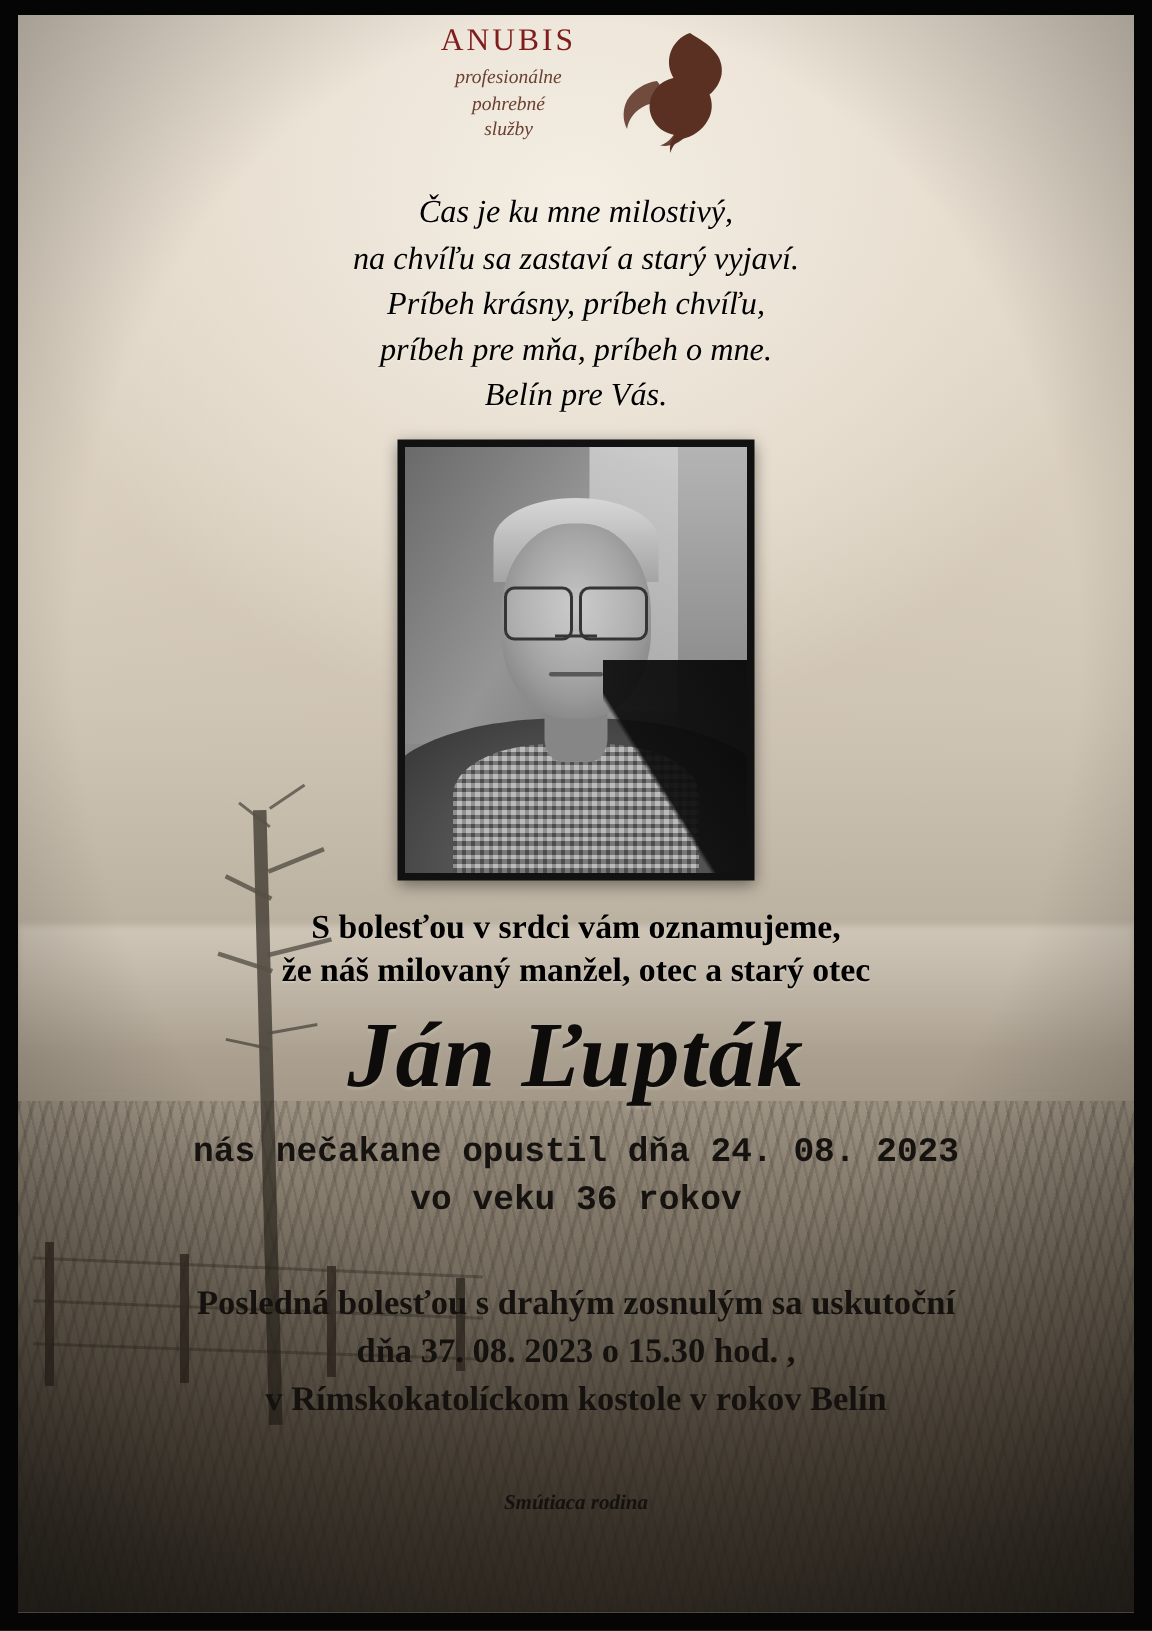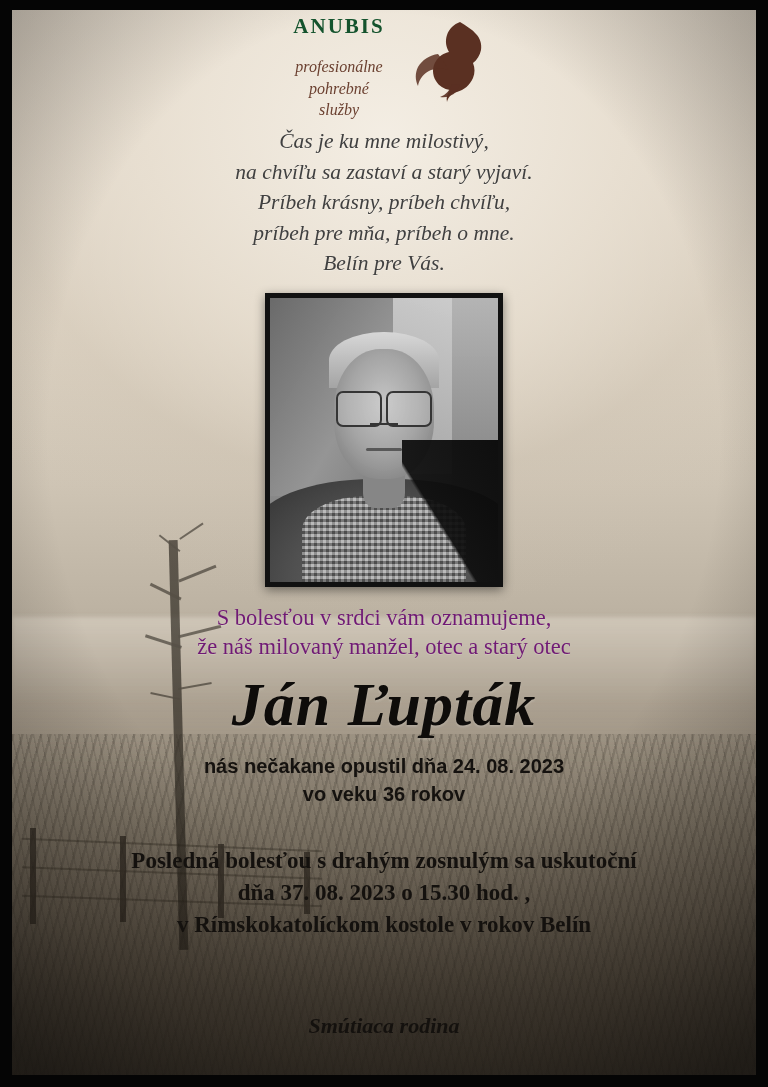--- a/index.html
+++ b/index.html
@@ -143,49 +143,49 @@
     left: 0;
     top: 6px;
     width: 150px;
     text-align: center;
     color: #5d3324;
   }
   .logo-title {
     font-family: "Liberation Serif", serif;
     font-size: 21px;
     letter-spacing: 2px;
-    font-weight: 700;
-    color: #14532d;
+    font-weight: 400;
+    color: #7f1d1d;
     line-height: 1;
   }
   .logo-sub {
     font-family: "Liberation Serif", serif;
     font-style: italic;
-    font-size: 16px;
+    font-size: 13px;
     line-height: 1.35;
     color: #6b4030;
-    margin-top: 19px;
+    margin-top: 5px;
   }
   .logo-bird {
     position: absolute;
     right: 10px;
     top: 0;
     width: 86px;
     height: 92px;
   }
 
   
   .poem {
     margin: 6px auto 0 auto;
     width: 560px;
     font-family: "Liberation Serif", serif;
     font-style: italic;
     font-size: 21.5px;
     line-height: 1.42;
-    color: #404040;
+    color: #000000;
     text-shadow: 0 1px 0 rgba(255,255,255,.25);
   }
 
   
   .portrait-wrap {
     margin: 14px auto 0 auto;
     width: 228px;
     height: 284px;
     position: relative;
     background: #111;
@@ -232,58 +232,58 @@
   .p-mouth { position:absolute; left:42%; top:53%; width:16%; height:3px;
     background:#5e5852; border-radius:2px; }
   .p-sash { position:absolute; right:-4%; bottom:-2%; width:46%; height:52%;
     background: linear-gradient(58deg, rgba(18,17,16,0) 38%, rgba(18,17,16,.92) 40%, rgba(10,10,10,.95) 100%); }
 
   
   .ann {
     margin-top: 16px;
     font-family: "Liberation Serif", serif;
     font-size: 22.5px;
-    font-weight: 400;
+    font-weight: 700;
     line-height: 1.32;
-    color: #701a75;
+    color: #000000;
     text-shadow: 0 1px 0 rgba(255,255,255,.18);
   }
   .name {
     margin-top: 8px;
     font-family: "Liberation Serif", serif;
     font-style: italic;
     font-weight: 700;
     font-size: 62px;
     line-height: 1.12;
     letter-spacing: 1px;
     color: #0e0c0a;
     text-shadow: 0 2px 2px rgba(255,255,255,.16);
   }
   .died {
     margin-top: 14px;
-    font-family: Liberation Sans, sans-serif;
-    font-size: 20px;
+    font-family: Liberation Mono, monospace;
+    font-size: 23px;
     font-weight: 700;
     line-height: 1.38;
     color: #15120f;
   }
   .farewell {
     margin-top: 36px;
     font-family: "Liberation Serif", serif;
     font-size: 23px;
     font-weight: 700;
     line-height: 1.40;
     color: #14110e;
   }
   .family {
-    margin-top: 72px;
+    margin-top: 46px;
     font-family: "Liberation Serif", serif;
     font-style: italic;
     font-weight: 700;
-    font-size: 22px;
+    font-size: 14px;
     color: #14110e;
   }
   .line { display: block; }
 </style>
 </head>
 <body>
 
 <div class="notice">
   <div class="card">
 

